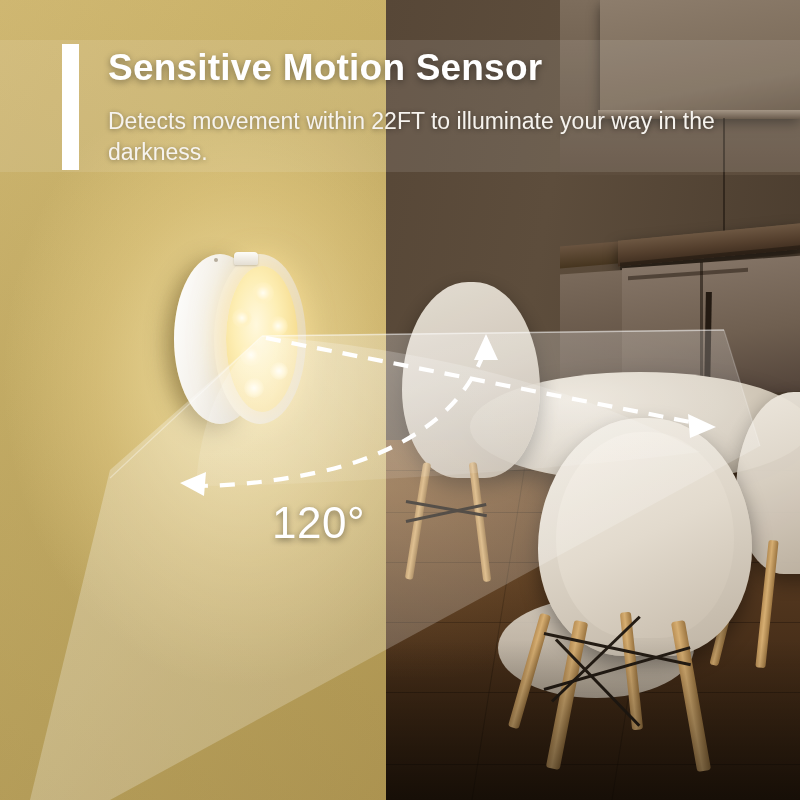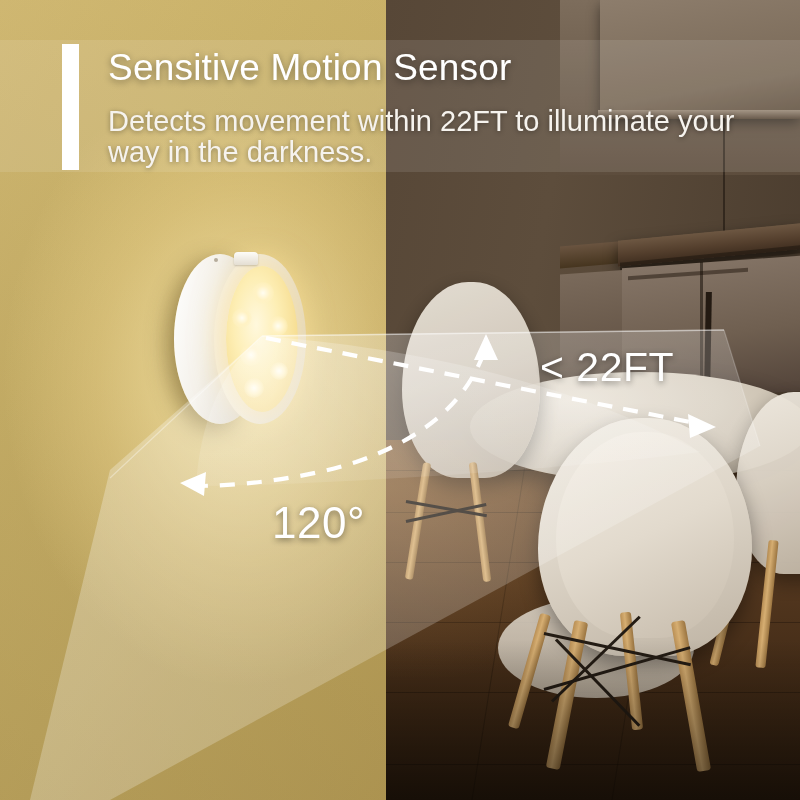--- a/index.html
+++ b/index.html
@@ -111,24 +111,24 @@
     text-shadow:0 2px 6px rgba(0,0,0,.45);}
   .label-22{left:540px;top:344px;font-size:41px;}
   .label-120{left:272px;top:498px;font-size:44px;}
 
   
   .hdr-band{position:absolute;left:0;top:40px;width:800px;height:132px;
     background:rgba(255,255,255,.10);}
   .hdr-accent{position:absolute;left:62px;top:44px;width:17px;height:126px;
     background:#ffffff;}
   .hdr-title{position:absolute;left:108px;top:47px;width:660px;
-    color:#fff;font-size:37px;font-weight:400;letter-spacing:.2px;
+    color:#fff;font-size:37px;font-weight:700;letter-spacing:.2px;
     text-shadow:0 2px 7px rgba(0,0,0,.40);}
   .hdr-sub{position:absolute;left:108px;top:106px;width:645px;
-    color:#f6f3ee;font-size:29px;font-weight:400;line-height:31px;
+    color:#f6f3ee;font-size:23px;font-weight:400;line-height:31px;
     text-shadow:0 1px 5px rgba(0,0,0,.38);}
 </style>
 </head>
 <body>
 
 <div id="stage">
 
   <div id="scene">
 
     <div class="room-wall abs"></div>
@@ -234,21 +234,20 @@
 
     <polygon points="716,427 688,414 690,438" fill="#ffffff"></polygon>
 
     <path d="M193,486 C236,486 300,480 356,462 C420,440 466,404 484,352" fill="none" stroke="#ffffff" stroke-width="4.2" stroke-dasharray="15 12"></path>
 
     <polygon points="180,483 206,472 204,496" fill="#ffffff"></polygon>
 
     <polygon points="486,334 474,360 498,360" fill="#ffffff"></polygon>
   </svg>
 
-  <div class="label label-22">&lt; 22FT</div>
   <div class="label label-120">120°</div>
 
   <div class="hdr-band"></div>
   <div class="hdr-accent"></div>
   <div class="hdr-title">Sensitive Motion Sensor</div>
   <div class="hdr-sub">Detects movement within 22FT to illuminate your way in the darkness.</div>
 
 </div>
 
 </body></html>

